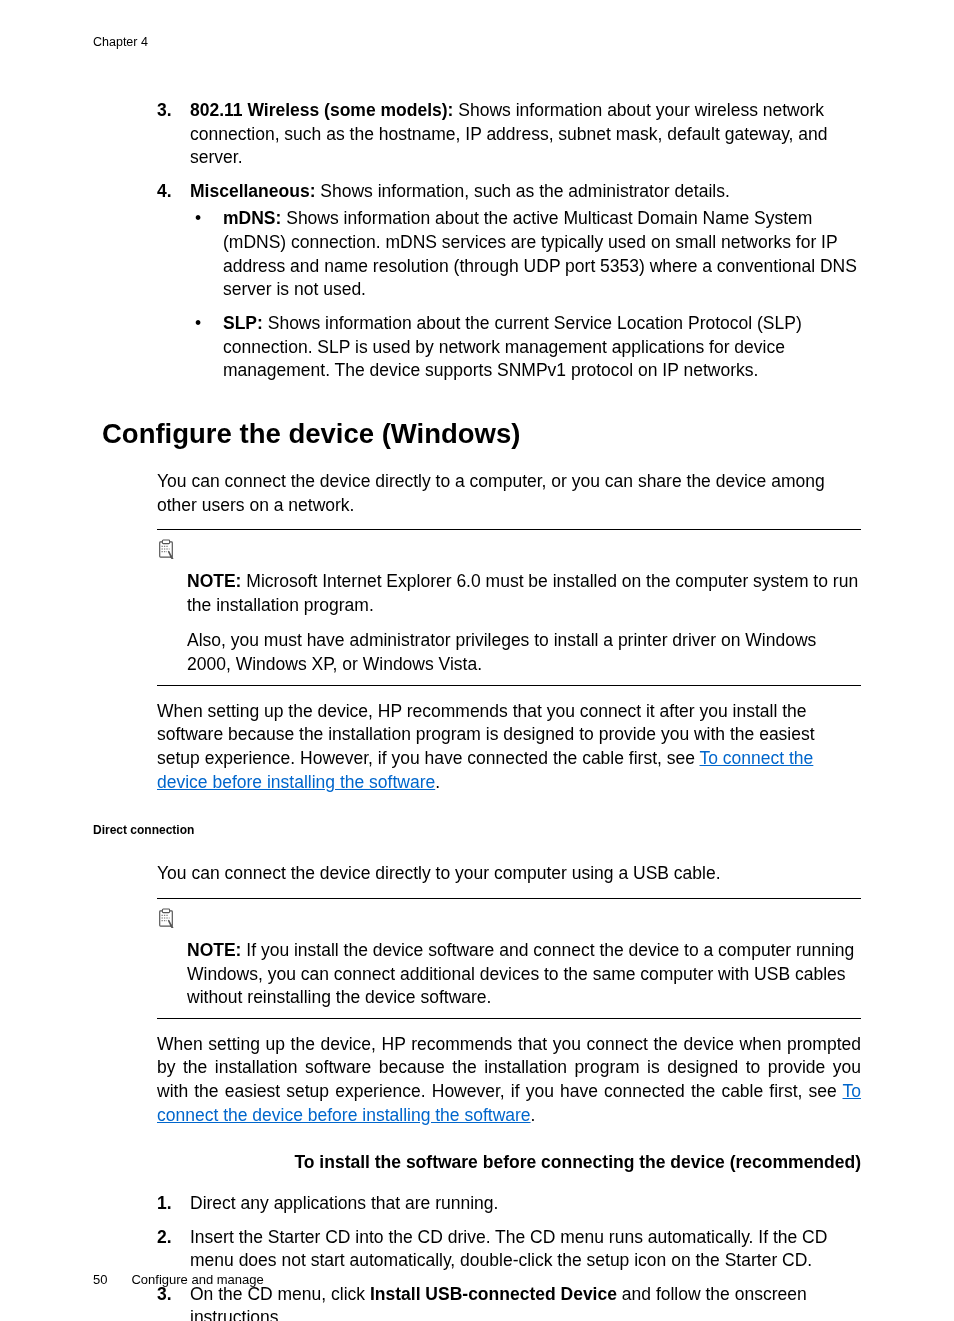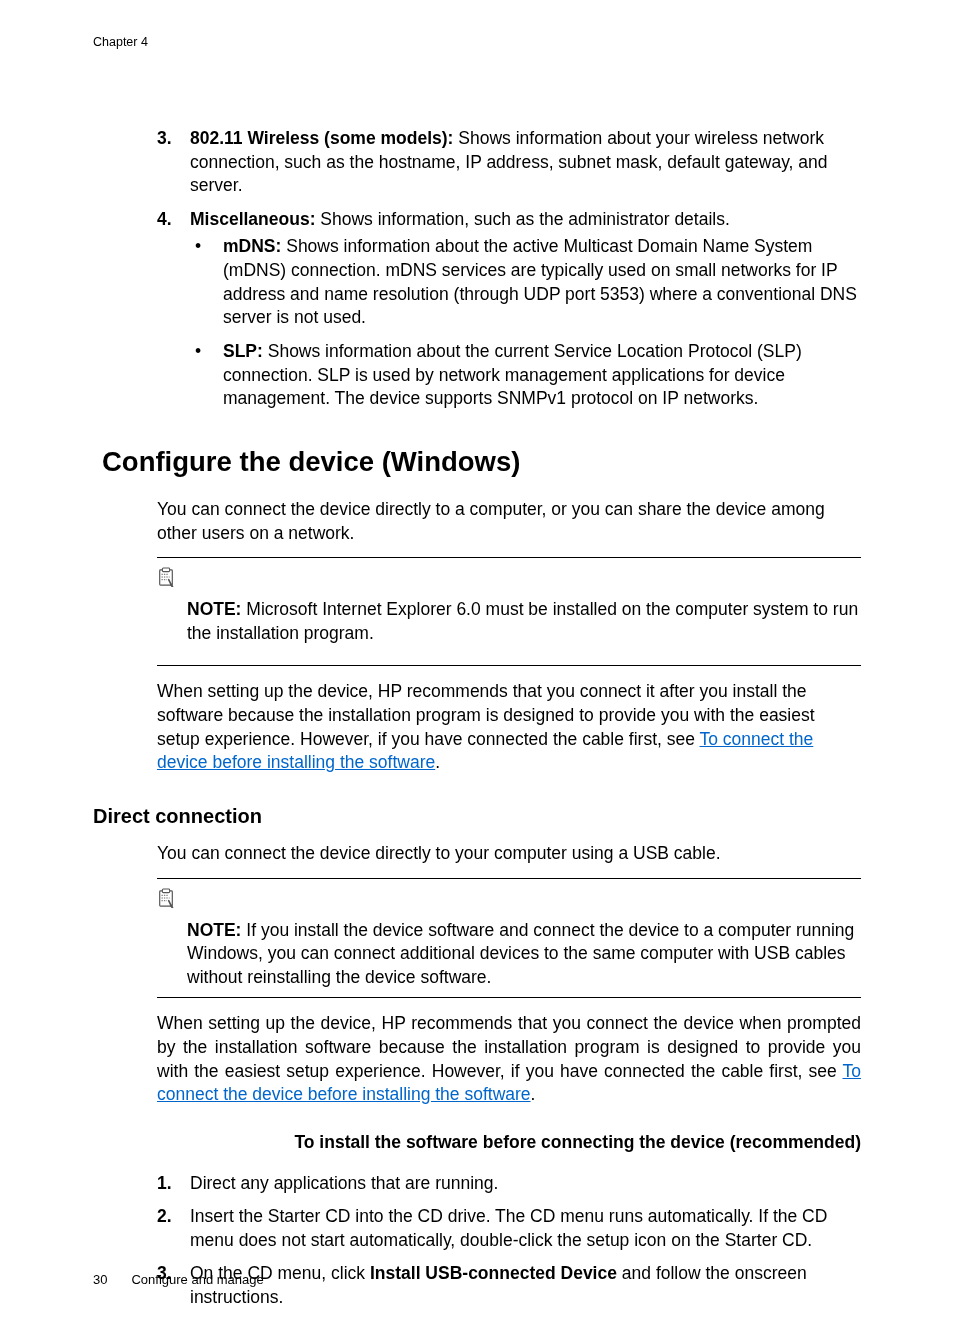--- a/index.html
+++ b/index.html
@@ -13,21 +13,21 @@
     height: 1321px;
     background: #fff;
     color: #000;
     padding: 34px 93px 0 93px;
     font-size: 17.5px;
     line-height: 1.35;
     position: relative;
   }
   .header {
     font-size: 12.5px;
-    margin-bottom: 76px;
+    margin-bottom: 48px;
   }
   .outer-list {
     margin-left: 64px;
   }
   .num-item {
     display: flex;
     margin-bottom: 10px;
   }
   .num {
     font-weight: bold;
@@ -98,24 +98,24 @@
   }
   .clipboard-svg {
     width: 18px;
     height: 20px;
   }
   .link {
     color: #0066CC;
     text-decoration: underline;
   }
   .h2 {
-    font-size: 20px;
+    font-size: 12px;
     font-weight: bold;
     margin-top: 28px;
-    margin-bottom: 12px;
+    margin-bottom: 24px;
   }
   .footer {
     position: absolute;
     bottom: 32px;
     left: 93px;
     font-size: 13px;
   }
   .footer-num {
     display: inline-block;
     margin-right: 24px;
@@ -167,20 +167,21 @@
         <rect x="6" y="1" width="8" height="4" fill="#fff" stroke="#555" stroke-width="1.2" rx="1"></rect>
         <path d="M5 8 L12 8 M5 11 L14 11 M5 14 L11 14" stroke="#555" stroke-width="1" stroke-dasharray="1.5 1.2"></path>
         <path d="M13 14 L16 20" stroke="#555" stroke-width="1.8" stroke-linecap="round"></path>
         <path d="M15.5 19 L17 21.5" stroke="#555" stroke-width="2.2" stroke-linecap="round"></path>
       </svg>
     </div>
     <div class="note-body">
       <div class="note-para"><span class="bold">NOTE:</span><span> Microsoft Internet Explorer 6.0 must be installed on the computer system to run the installation program.</span></div>
     </div>
   </div>
+  <div class="note-sub">Also, you must have administrator privileges to install a printer driver on Windows 2000, Windows XP, or Windows Vista.</div>
 </div>
 
 <div class="indent para">
   <span>When setting up the device, HP recommends that you connect it after you install the software because the installation program is designed to provide you with the easiest setup experience. However, if you have connected the cable first, see </span><a class="link">To connect the device before installing the software</a><span>.</span>
 </div>
 
 <div class="h2">Direct connection</div>
 
 <div class="indent para">You can connect the device directly to your computer using a USB cable.</div>
 
@@ -218,14 +219,14 @@
   </div>
   <div class="num-item">
     <div class="num">3.</div>
     <div class="num-content">
       <span>On the CD menu, click </span><span class="bold">Install USB-connected Device</span><span> and follow the onscreen instructions.</span>
     </div>
   </div>
 </div>
 
 <div class="footer">
-  <span class="footer-num">30</span><span>Configure and manage</span>
+  <span class="footer-num">50</span><span>Configure and manage</span>
 </div>
 
 </body></html>

